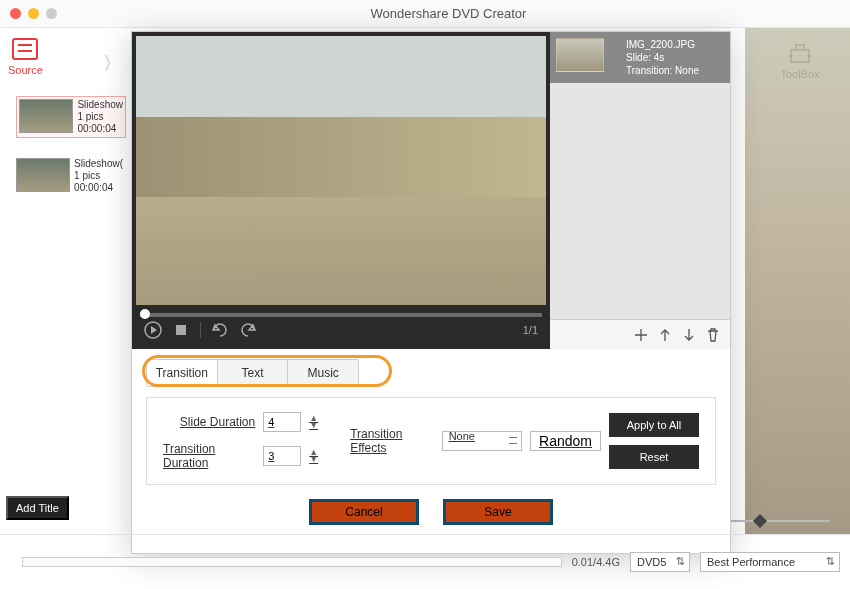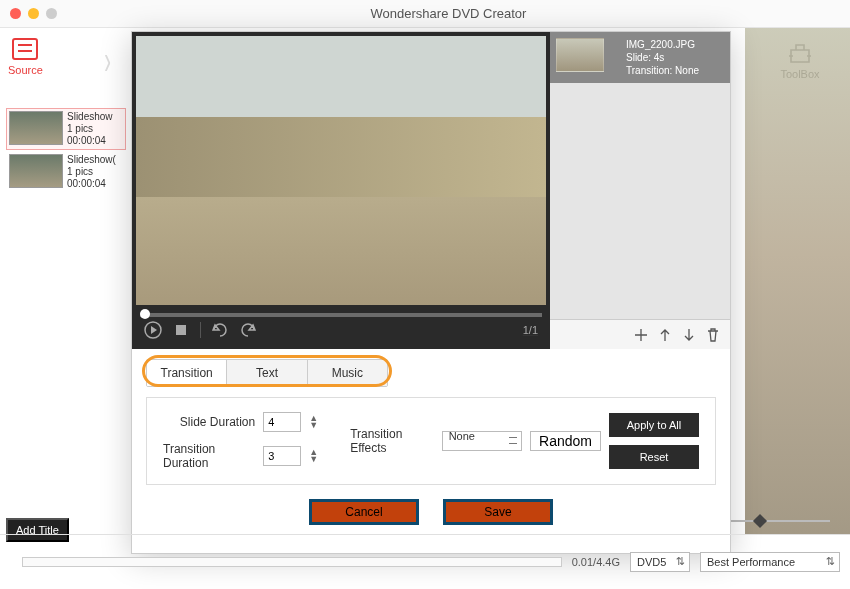--- a/index.html
+++ b/index.html
@@ -19,27 +19,27 @@
   .step { display:flex; flex-direction:column; align-items:center; gap:4px; color:#e83a3a; font-size:11px;}
   .step-chev { position:absolute; right:-14px; top:10px; color:#ddd; font-size:40px; transform:scaleX(.5);}
   .source-ico{ width:26px;height:22px; border:2px solid #e83a3a; border-radius:3px; position:relative;}
   .source-ico:before,.source-ico:after{content:"";position:absolute;left:4px;right:4px;height:2px;background:#e83a3a;}
   .source-ico:before{top:4px;} .source-ico:after{top:10px;}
   
   
   .toolbox-col{ width:100px; display:flex; flex-direction:column; align-items:center; padding-top:14px; gap:4px; color:#666; font-size:11px;}
   .tb-ico svg{display:block;} 
   
-  .left-thumbs { position:absolute; top:108px; left:6px; width:120px; display:flex; flex-direction:column; gap:1px; }
+  .left-thumbs { position:absolute; top:96px; left:6px; width:120px; display:flex; flex-direction:column; gap:17px;align-items:flex-end; }
   .thumb-item { display:flex; gap:4px; padding:2px; border:1px solid transparent;}
   .thumb-item.sel{ border:1px solid #f3a6a6; background:#fff5f5;}
   .thumb-img { width:54px; height:34px; background:linear-gradient(#6b7a6a,#a59c83); border:1px solid #999;}
   .thumb-txt { font-size:10px; line-height:12px; color:#333;}
   
-  .add-title-btn { position:absolute; left:6px; top:518px; background:#222; color:#fff; padding:4px 8px; font-size:11px;}
+  .add-title-btn { position:absolute; left:6px; top:496px; background:#222; color:#fff; padding:4px 8px; font-size:11px;}
   
   
   .bg-preview{ position:absolute; right:0; top:28px; bottom:55px; width:105px; background:linear-gradient(#c0bfa8 0%,#b0a187 45%,#8d8067 100%); opacity:.8;}
   
   
   .dialog { position:absolute; left:131px; top:31px; width:600px; height:523px; background:#fff; border:1px solid #ccc; box-shadow:0 5px 30px rgba(0,0,0,.2); display:flex; flex-direction:column;}
   
   .preview-row{ display:flex; height:317px;}
   .preview-pane{ flex:1; background:#2a2a2a; display:flex; flex-direction:column; padding:2px;text-decoration:underline;}
   .preview-img{ flex:1; margin:2px; background:
@@ -56,27 +56,27 @@
   
   .slide-list{ width:180px; background:#e5e5e5; display:flex; flex-direction:column;}
   .slide-row{ display:flex; gap:22px; padding:6px; background:#888; color:#fff;}
   .slide-thumb{ width:48px;height:34px; background:linear-gradient(#c8c8b8,#a0967e); border:1px solid #fff3;}
   .slide-meta{ font-size:10px; line-height:13px;}
   .slide-tools{ margin-top:auto; height:30px; border-top:1px solid #ccc; display:flex; align-items:center; justify-content:flex-end; gap:10px; padding:0 10px; background:#f5f5f5;}
   .slide-tools svg{width:14px;height:14px;stroke:#555;fill:none;stroke-width:1.3;cursor:pointer;}
   
   
   .tabs-wrap{ padding:10px 14px 0;}
-  .tabs{ display:flex; border:1px solid #ccc; width:242px; border-radius:2px; overflow:hidden; position:relative;}
+  .tabs{ display:flex; border:1px solid #ccc; width:213px; border-radius:2px; overflow:hidden; position:relative;}
   .tab{ flex:1; text-align:center; padding:6px 0; font-size:12px; background:#f3f3f3; border-right:1px solid #ccc; cursor:pointer;}
   .tab:last-child{border-right:none;}
   .tab.active{ background:#fff; font-weight:500;}
   .tabs-highlight{ position:absolute; left:-4px; top:-4px; width:250px; height:32px; border:3px solid #f39a2b; border-radius:18px; pointer-events:none;}
   
-  .pane{ border:1px solid #ddd; margin:10px 14px 0; padding:14px 16px 14px 16px; display:flex; align-items:center; gap:8px;}
+  .pane{ border:1px solid #ddd; margin:10px 14px 0; padding:14px 16px 14px 16px; display:flex; align-items:center; gap:8px;text-decoration:underline;}
   .field{ display:flex; align-items:center; gap:8px; font-size:12px;}
   .num-input{ width:38px; height:20px; border:1px solid #bbb; font-size:11px; padding:0 4px; text-align:left;}
   .col-left{ display:flex; flex-direction:column; gap:10px; align-items:flex-end;}
   .col-mid{ display:flex; align-items:center; gap:8px; margin-left:24px;}
   .select{ width:86px;height:20px;border:1px solid #bbb;font-size:11px;padding:0 18px 11px 6px;display:flex;align-items:center;position:relative;background:#fff;}
   .select:after{content:"";position:absolute;right:4px;top:3px;width:8px;height:12px;background:linear-gradient(#777,#777) 0 2px/8px 1px no-repeat,linear-gradient(#777,#777) 0 8px/8px 1px no-repeat;}
   .btn-sm{ height:20px;border:1px solid #bbb;background:#fff;padding:0 8px;font-size:14px;cursor:pointer;}
   .col-right{ margin-left:auto; display:flex; flex-direction:column; gap:8px;}
   .btn-dark{ background:#2b2b2b;color:#fff;border:none;padding:6px 16px;font-size:11px;min-width:90px;cursor:pointer;}
   

